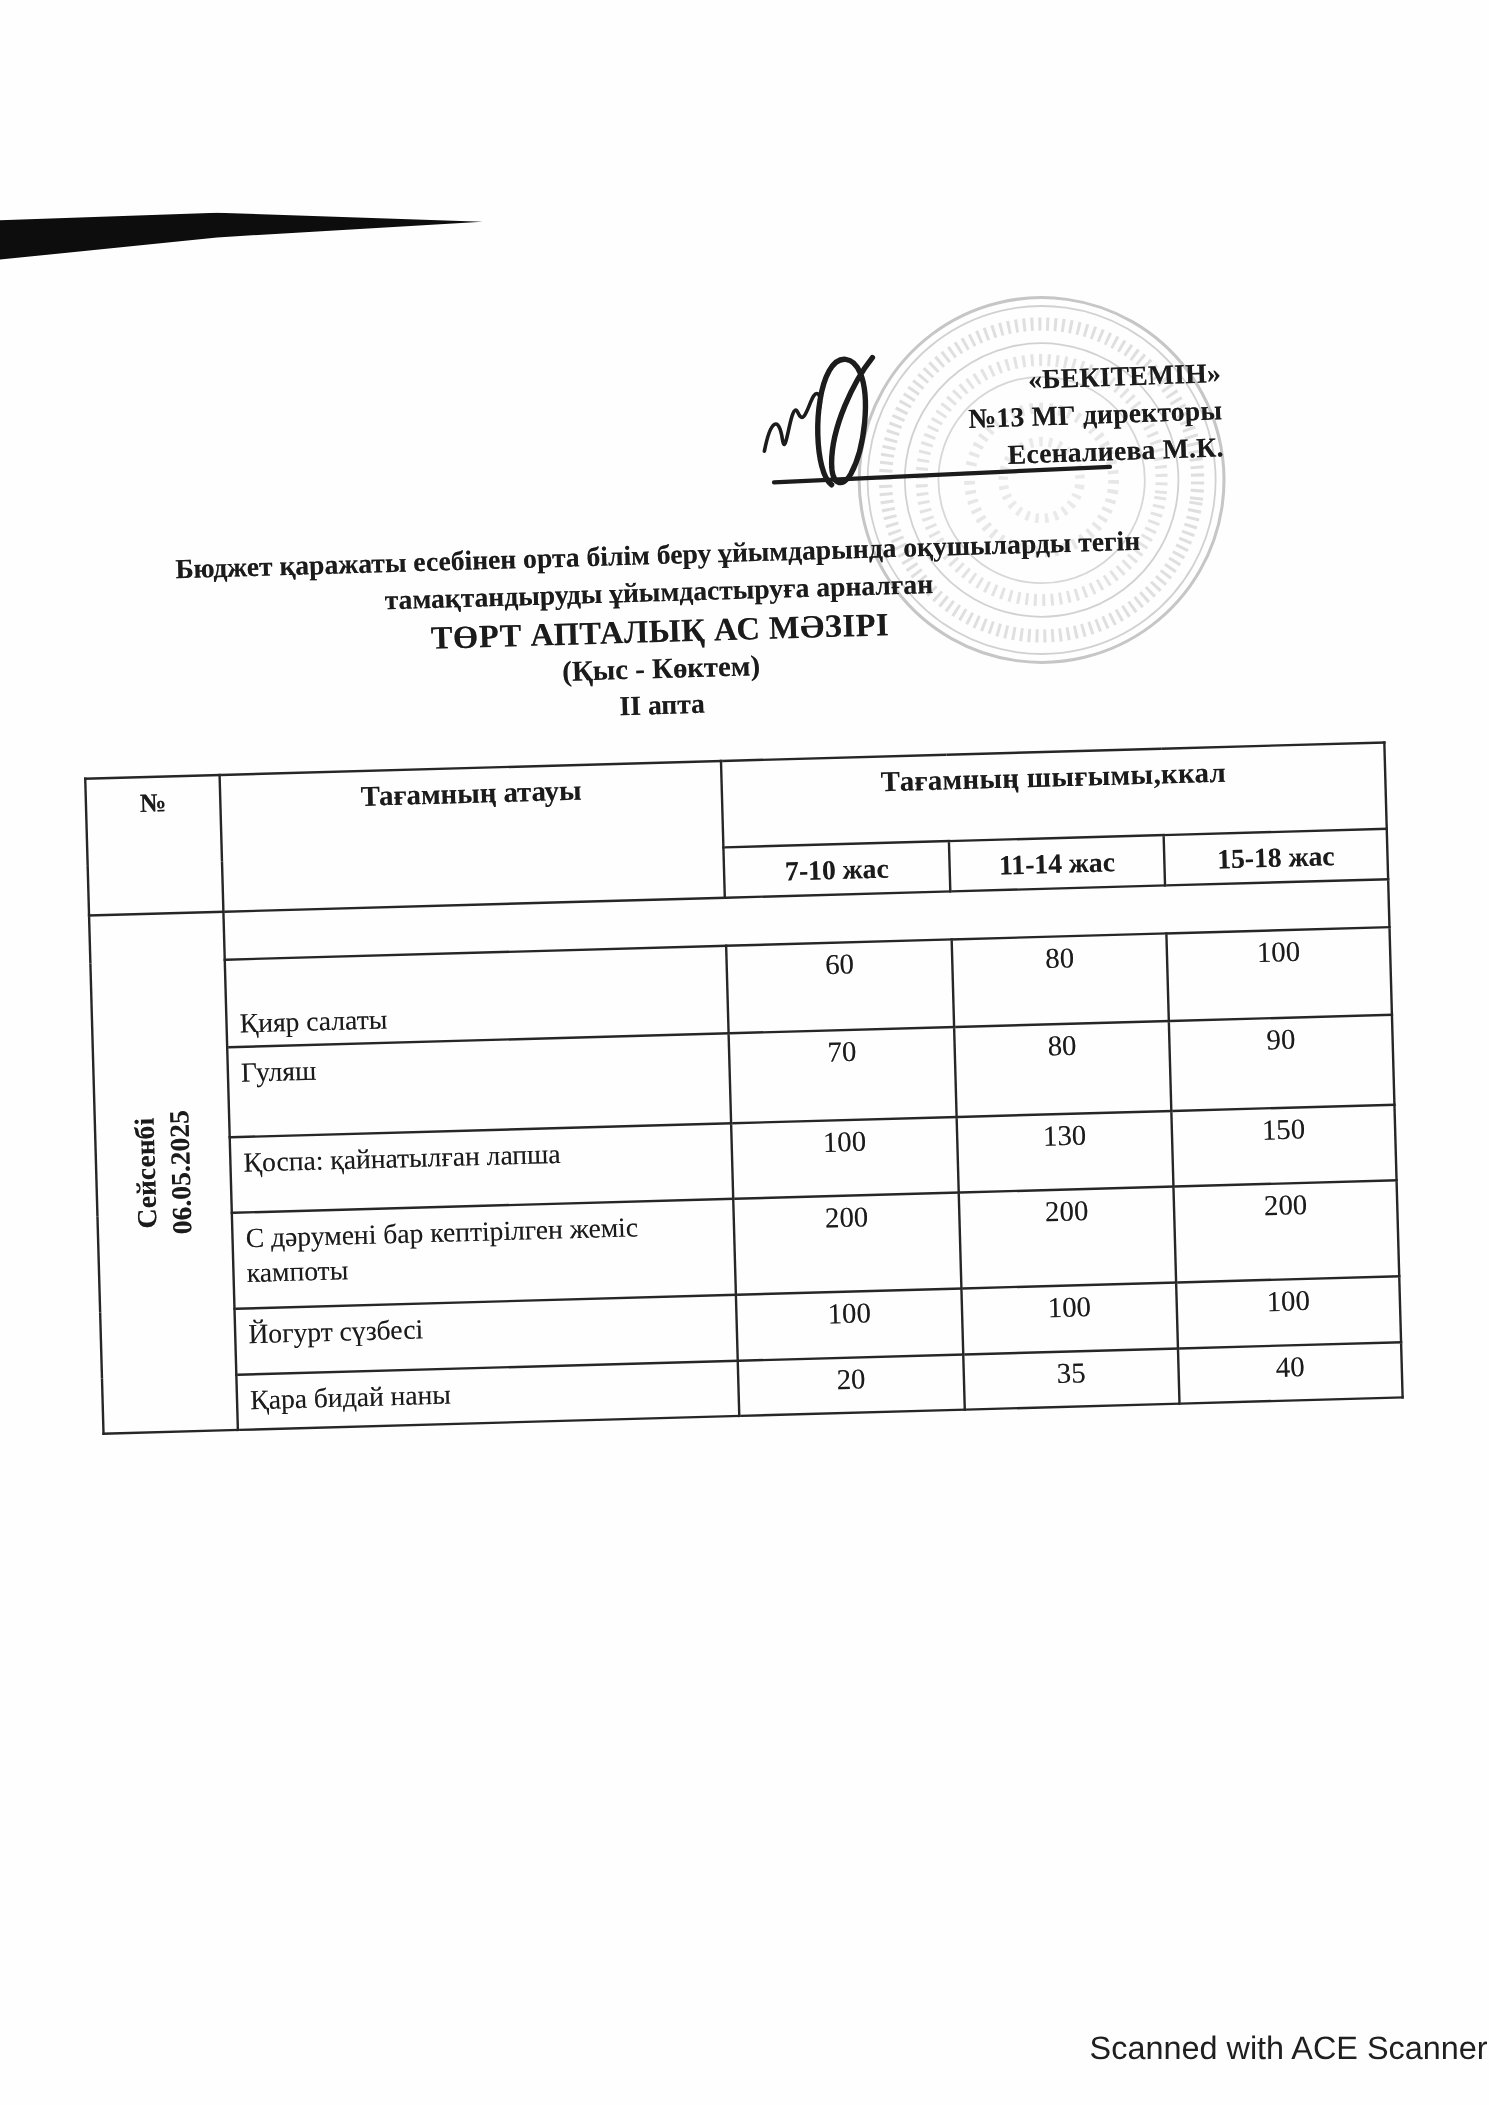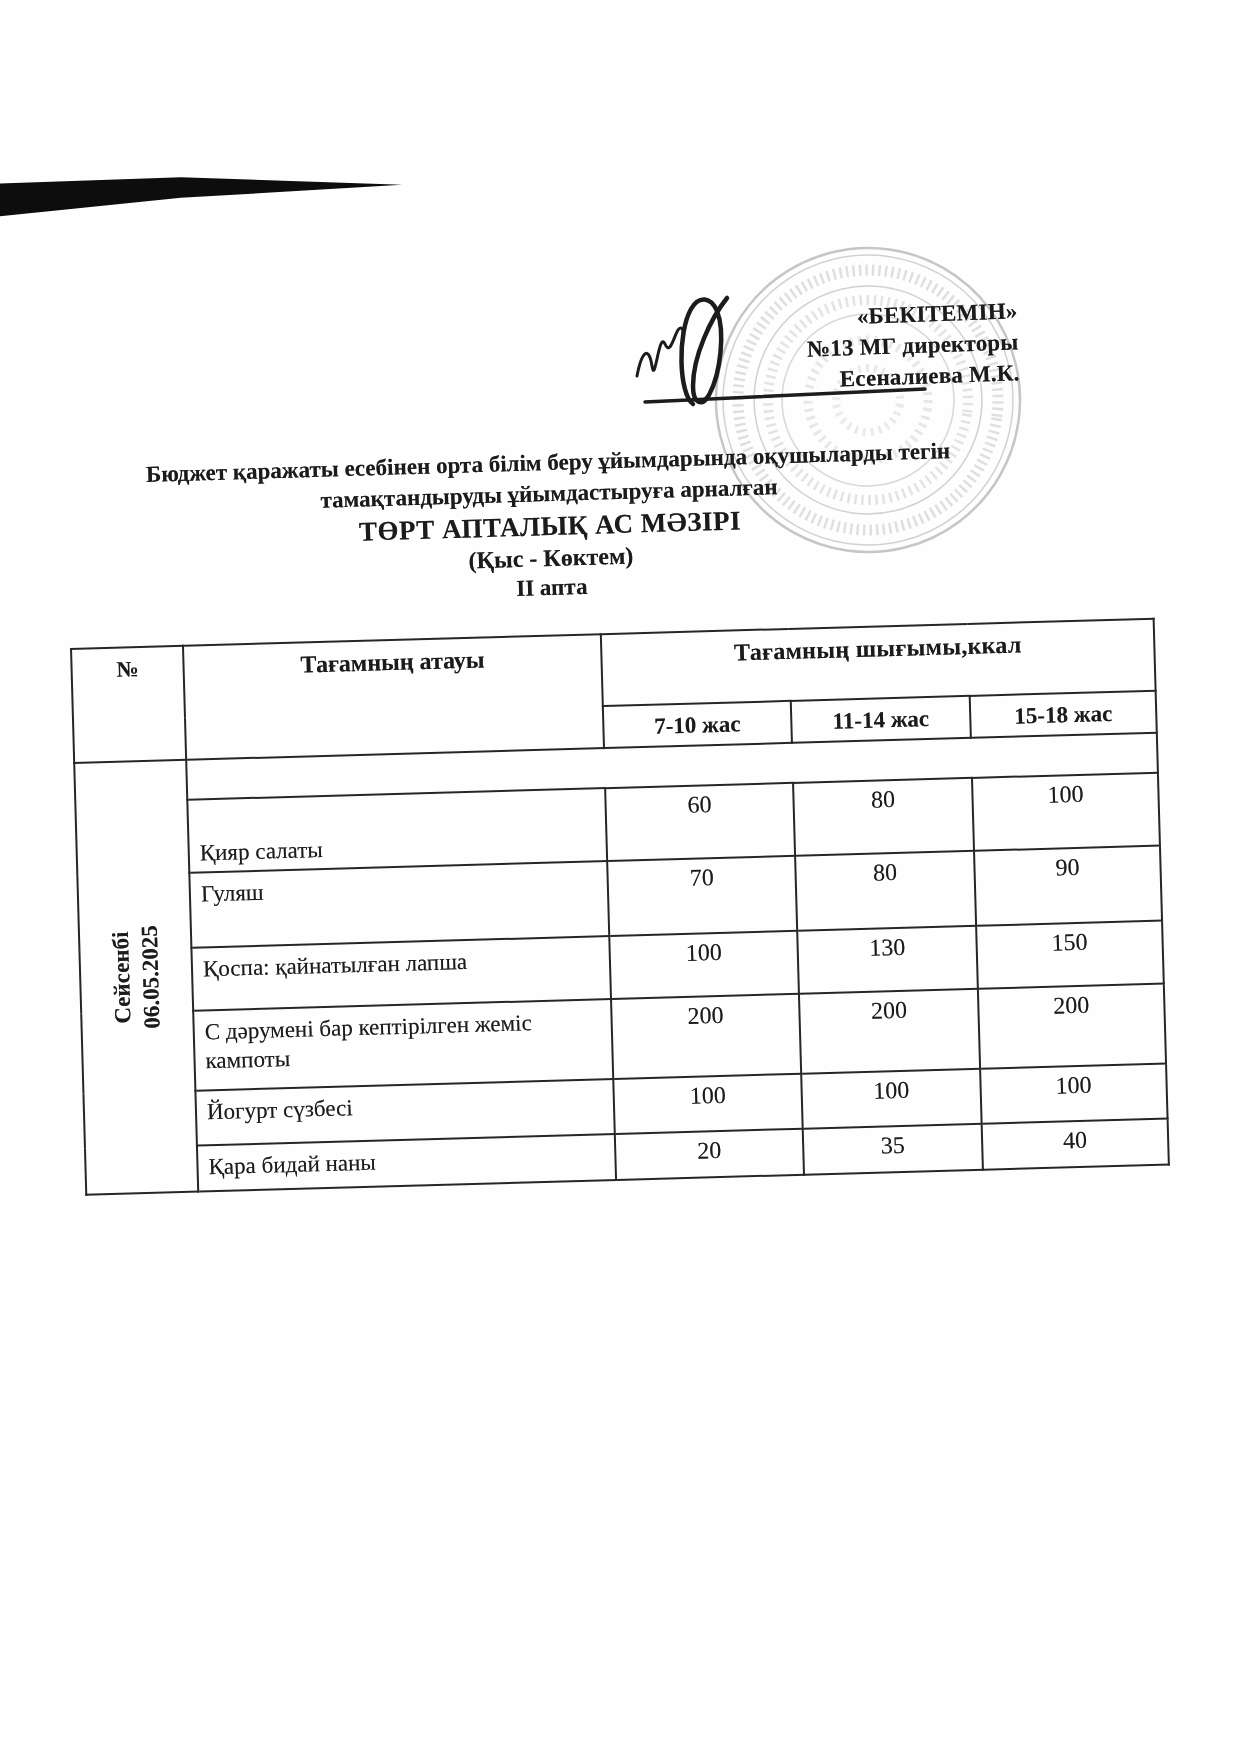--- a/index.html
+++ b/index.html
@@ -169,14 +169,15 @@
     </tr>
     <tr class="r6">
       <td class="dish">Қара бидай наны</td>
       <td class="val">20</td>
       <td class="val">35</td>
       <td class="val">40</td>
     </tr>
   </tbody>
     </table>
 
+  <div class="scanfoot">Scanned with ACE Scanner</div>
 
 </div>
 
 </body></html>

